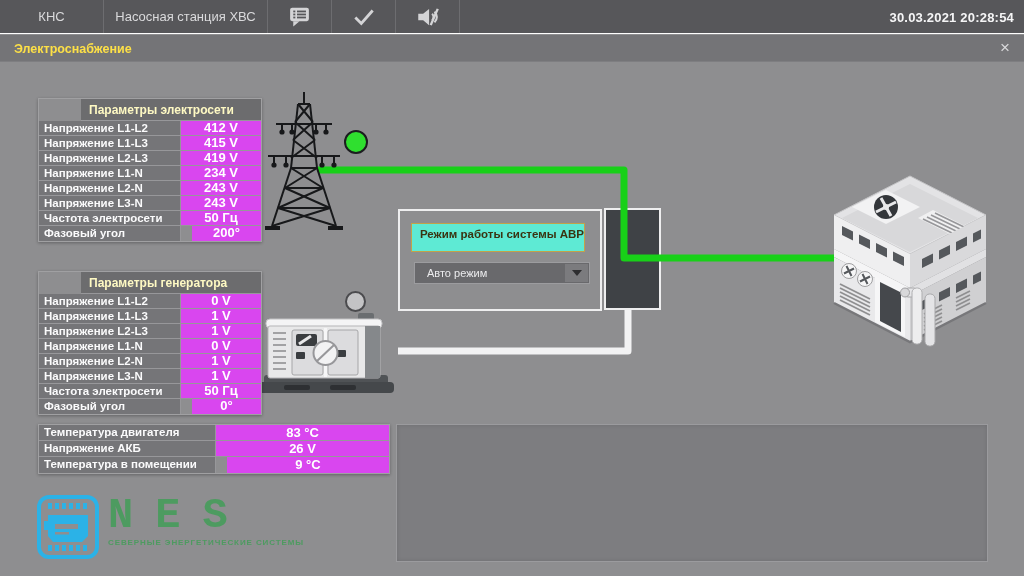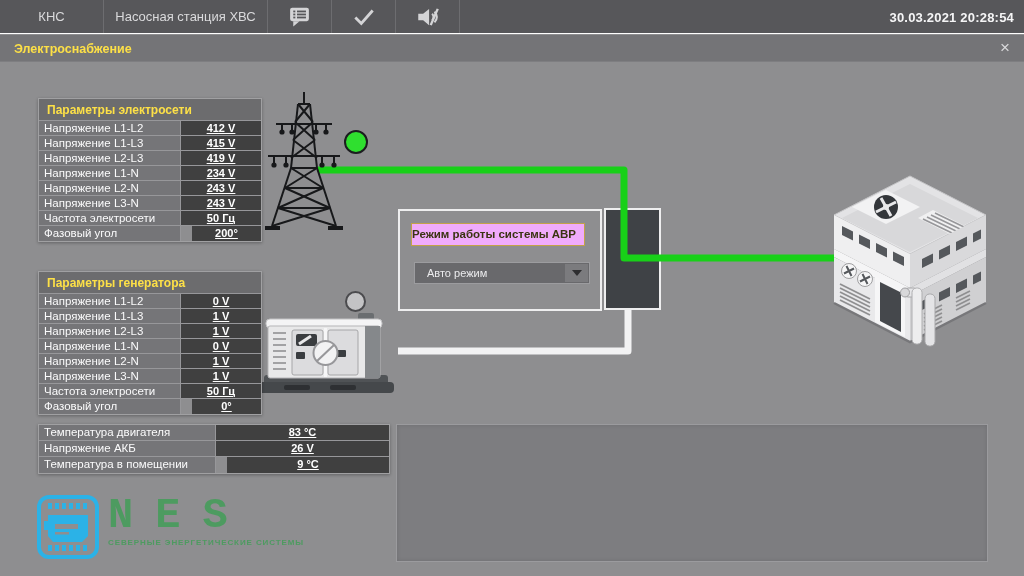--- a/index.html
+++ b/index.html
@@ -22,46 +22,46 @@
   .titlebar { position:absolute; left:0; top:35px; width:1024px; height:27px; background:#747477;
               border-bottom:1px solid #7e7e81; z-index:9; }
   .titlebar .wtitle { position:absolute; left:14px; top:0; height:27px; display:flex; align-items:center;
                       color:#fde047; font-size:12.5px; font-weight:700; }
   .titlebar .wclose { position:absolute; right:8px; top:2px; width:22px; height:22px; display:flex;
                       align-items:center; justify-content:center; color:#d9d9db; font-size:17px; cursor:pointer; }
 
   
   .ptable { position:absolute; width:224px; border:1px solid #a0a0a2; box-shadow:0 1px 3px rgba(0,0,0,.3);
             z-index:8; }
-  .ptable .phead { height:22px; line-height:22px; background:#6c6c6e; color:#fde047; font-size:12px;
-                   font-weight:700; padding-left:8px; border-bottom:1px solid #97979a; }
+  .ptable .phead { height:22px; line-height:22px; background:#6c6c6e; color:#fef9c3; font-size:12px;
+                   font-weight:700; padding-left:8px; border-bottom:1px solid #97979a;margin-left:42px; }
   .prow { display:flex; height:15px; border-bottom:1px solid #97979a; }
   .prow:last-child { border-bottom:none;gap:11px; }
-  .plabel { width:142px; background:#757578; color:#fbfbfc; font-size:11.5px; font-weight:400;
+  .plabel { width:142px; background:#757578; color:#fbfbfc; font-size:11.5px; font-weight:700;
             line-height:14px; padding-left:5px; border-right:1px solid #97979a; white-space:nowrap; overflow:hidden; }
-  .pvalue { flex:1; background:#404040; color:#fff; font-size:11px; font-weight:700;
-            line-height:14px; text-align:center;text-decoration:underline; }
+  .pvalue { flex:1; background:#d946ef; color:#fff; font-size:13px; font-weight:700;
+            line-height:14px; text-align:center; }
   .panel-grid { left:38px; top:98px; }
   .panel-gen  { left:38px; top:271px; }
 
   .aux { position:absolute; left:38px; top:424px; width:352px; border:1px solid #a0a0a2;
          box-shadow:0 1px 3px rgba(0,0,0,.3); z-index:8; }
   .aux .prow { height:16px; }
   .aux .plabel { width:177px; line-height:15px; }
   .aux .pvalue { line-height:15px; }
 
   .bigpanel { position:absolute; left:396px; top:424px; width:592px; height:138px; background:#7d7d80;
               border:1px solid #9b9b9e; box-shadow:inset 0 0 4px rgba(0,0,0,.12); z-index:5; }
 
   
   .avrpanel { position:absolute; left:398px; top:209px; width:204px; height:102px;
               border:2px solid #eeeeef; z-index:8; }
-  .avr-title { position:absolute; left:11px; top:12px; width:174px; height:23px; background:#f0abfc;
+  .avr-title { position:absolute; left:11px; top:12px; width:174px; height:29px; background:#5eead4;
                border:1px solid #c2a249; color:#3a3412; font-size:11.5px; font-weight:700;
-               text-align:left; line-height:21px; }
+               text-align:right; line-height:21px; }
   .avr-dd { position:absolute; left:14px; top:51px; width:176px; height:22px; background:#69696c;
             border:1px solid #9c9c9f; color:#ececee; font-size:11px; line-height:20px;
             padding-left:12px; cursor:pointer; }
   .avr-dd .ddbtn { position:absolute; right:1px; top:1px; width:23px; height:18px; background:#7b7b7e;
                    display:flex; align-items:center; justify-content:center; }
   .avr-dd .ddarrow { width:0; height:0; border-left:5px solid transparent; border-right:5px solid transparent;
                      border-top:6px solid #2e2e30; }
 
   
   .switchbox { position:absolute; left:604px; top:208px; width:57px; height:102px; background:#3f4246;

